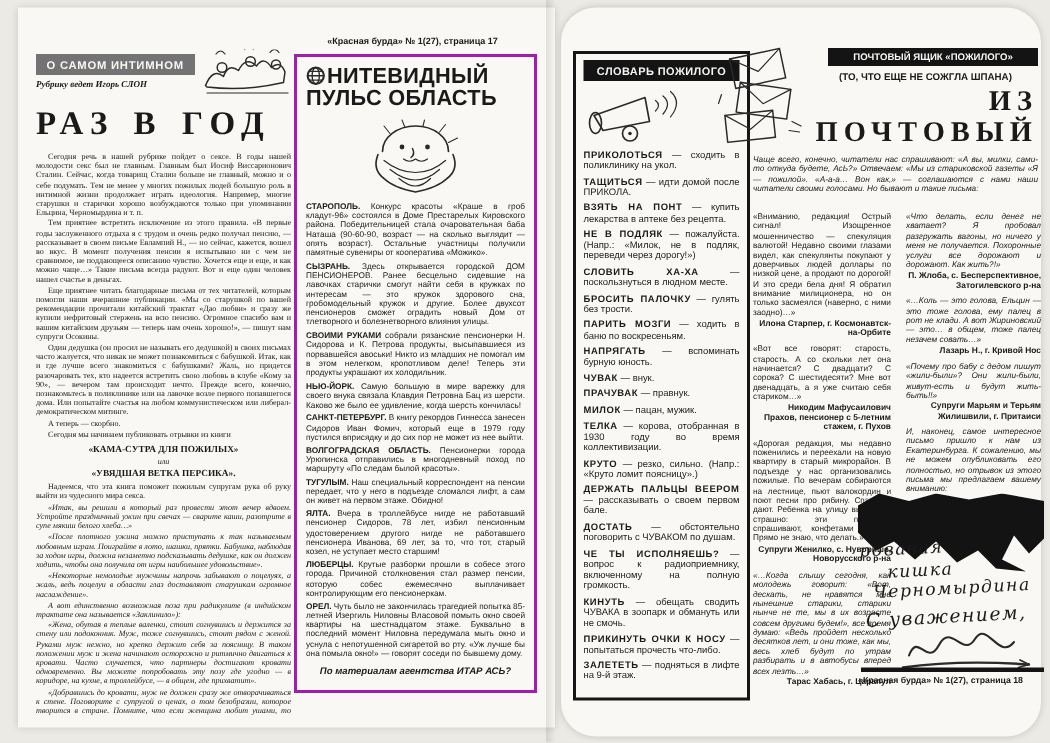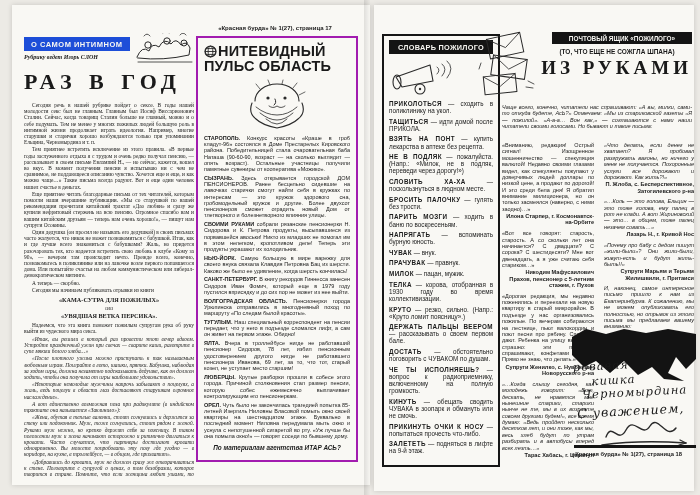--- a/index.html
+++ b/index.html
@@ -1,33 +1,33 @@
 <!DOCTYPE html>
 <html lang="ru"><head>
 <meta charset="utf-8">
 <style>
   html,body{margin:0;padding:0;}
   body{width:700px;height:495px;background:#e7e5e0;font-family:"Liberation Sans",sans-serif;color:#1a1a1a;}
   .scan{position:relative;width:700px;height:495px;overflow:hidden;background:#eceae5;}
   .page{position:absolute;background:#f9f8f4;box-shadow:0 0 5px rgba(0,0,0,.16);}
   .page-left{left:12px;top:5px;width:358px;height:480px;}
-  .page-right{left:374px;top:5px;width:320px;height:486px;}
+  .page-right{left:374px;top:5px;width:320px;height:486px;border-radius:23px;}
   .gutter{position:absolute;left:364px;top:0;width:12px;height:495px;
           background:linear-gradient(90deg,rgba(0,0,0,.10),rgba(0,0,0,0) 55%);}
   svg{display:block;}
   .ink{stroke:#2a2a2a;fill:none;stroke-linecap:round;stroke-linejoin:round;}
 
   
   .hdr17{position:absolute;left:178px;top:20px;width:170px;text-align:center;
          font-size:6px;font-weight:bold;}
 
   
   .intim{position:absolute;left:12px;top:28px;width:170px;height:444px;overflow:hidden;
          font-family:"Liberation Serif",serif;}
-  .rubric-box{display:inline-block;background:#1d4ed8;color:#f7f6f2;
+  .rubric-box{display:inline-block;background:#737373;color:#f7f6f2;
               font:bold 7.5px "Liberation Sans",sans-serif;padding:3px 7px 2px;letter-spacing:.5px;}
   .couple-doodle{position:absolute;left:110px;top:-6px;}
   .byline{font-style:italic;font-weight:bold;font-size:6px;margin-top:3px;}
   .raz-title{font-weight:bold;font-size:22px;letter-spacing:5px;word-spacing:2px;
              margin:9px 0 7px;white-space:nowrap;}
   .intim p{font-size:5.4px;line-height:1.15;text-align:justify;text-indent:8px;margin:0 0 1px;}
   .intim p.quote{font-style:italic;}
   .book{text-align:center;font-weight:bold;font-size:6.2px;line-height:1.3;margin:3px 0 2px;}
   .book .or{font-weight:normal;font-style:italic;font-size:5.4px;}
 
@@ -254,21 +254,21 @@
       <g transform="rotate(-6 24 58)">
         <rect class="ink" stroke-width="1" x="6" y="50" width="32" height="18"></rect>
         <path class="ink" stroke-width=".8" d="M6 50 L22 61 L38 50"></path>
       </g>
       <path class="ink" stroke-width=".8" d="M50 56 l6 3 M48 62 l7 1 M3 38 l-2 6"></path>
     </svg>
 
     <div class="mail-hdr">ПОЧТОВЫЙ ЯЩИК «ПОЖИЛОГО»</div>
     <div class="mail-sub">(ТО, ЧТО ЕЩЕ НЕ СОЖГЛА ШПАНА)</div>
     <div class="mail-title">
-      <span>ИЗ РУКАМИ</span>
+      <span>ИЗ ПОЧТОВЫЙ</span>
     </div>
 
     <div class="mail-intro">Чаще всего, конечно, читатели нас спрашивают: «А вы, милки, сами-то откуда будете, АсЬ?» Отвечаем: «Мы из стариковской газеты «Я — пожилой». «А-а-а… Вон как,» — соглашаются с нами наши читатели своими голосами. Но бывают и такие письма:</div>
 
     <div class="mcol1">
 
         <div class="letter">
           <p class="lt">«Вниманию, редакция! Острый сигнал! Изощренное мошенничество — спекуляция валютой! Недавно своими глазами видел, как спекулянты покупают у доверчивых людей доллары по низкой цене, а продают по дорогой! И это среди бела дня! Я обратил внимание милиционера, но он только засмеялся (наверно, с ними заодно)…»</p>
           <p class="sig">Илона Старпер, г. Космонавтск-на-Орбите</p>
         </div>

